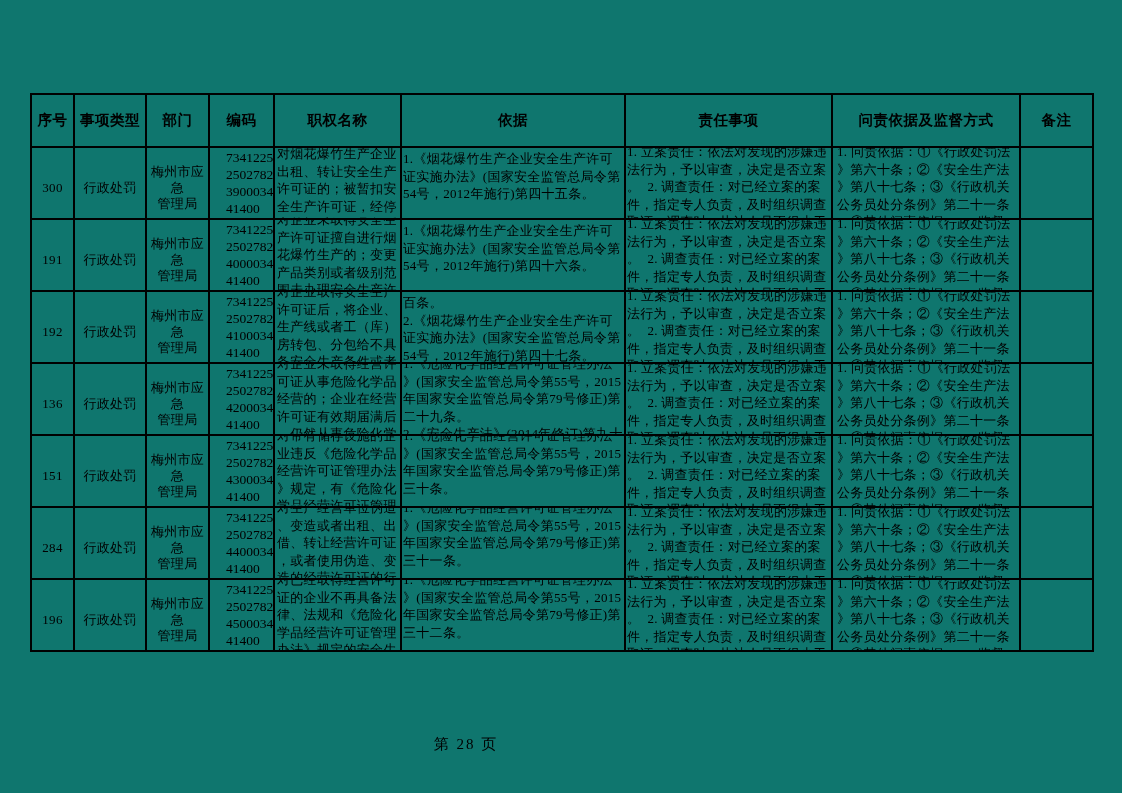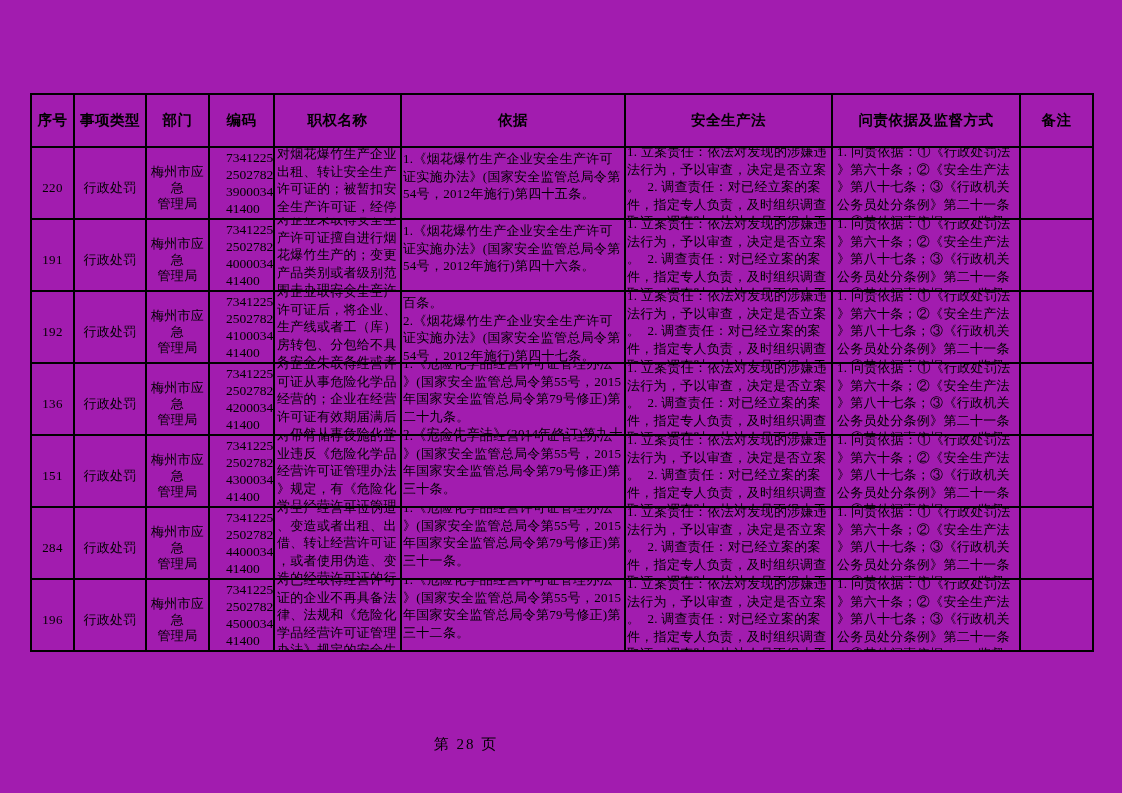--- a/index.html
+++ b/index.html
@@ -1,18 +1,18 @@
 <!DOCTYPE html>
 <html><head>
 <meta charset="utf-8">
 <style>
   html,body{margin:0;padding:0;background:#ffffff;}
   body{width:1122px;height:793px;position:relative;overflow:hidden;
        font-family:"Liberation Serif","DejaVu Serif",serif;color:#000;}
-  .page{position:absolute;inset:0;background:#a21caf;}
+  .page{position:absolute;inset:0;background:#0f766e;}
 
   table.grid{position:absolute;left:30px;top:93px;width:1062px;
              border-collapse:collapse;table-layout:fixed;}
   .grid th,.grid td{border:2px solid #000;padding:0;vertical-align:middle;overflow:hidden;}
   .grid th{height:51px;font-size:14.5px;font-weight:bold;text-align:center;
            letter-spacing:0.5px;}
   .grid tr.data-row{height:72px;}
 
   .cellc{ text-align:center;font-size:13px;letter-spacing:0.3px;line-height:16px;
           white-space:pre-wrap;margin-top:9px;}
@@ -53,29 +53,29 @@
         <col style="width:73px">
     </colgroup>
     <thead>
       <tr>
         <th>序号</th>
         <th>事项类型</th>
         <th>部门</th>
         <th>编码</th>
         <th>职权名称</th>
         <th>依据</th>
-        <th>安全生产法</th>
+        <th>责任事项</th>
         <th>问责依据及监督方式</th>
         <th>备注</th>
       </tr>
     </thead>
     <tbody id="tbody">
   <tr class="data-row">
     <td>
-            <div class="cellc">220</div>
+            <div class="cellc">300</div>
           </td>
     <td>
             <div class="cellc">行政处罚</div>
           </td>
     <td>
             <div class="cellc">梅州市应急
 管理局</div>
           </td>
     <td>
             <div class="code">7341225

